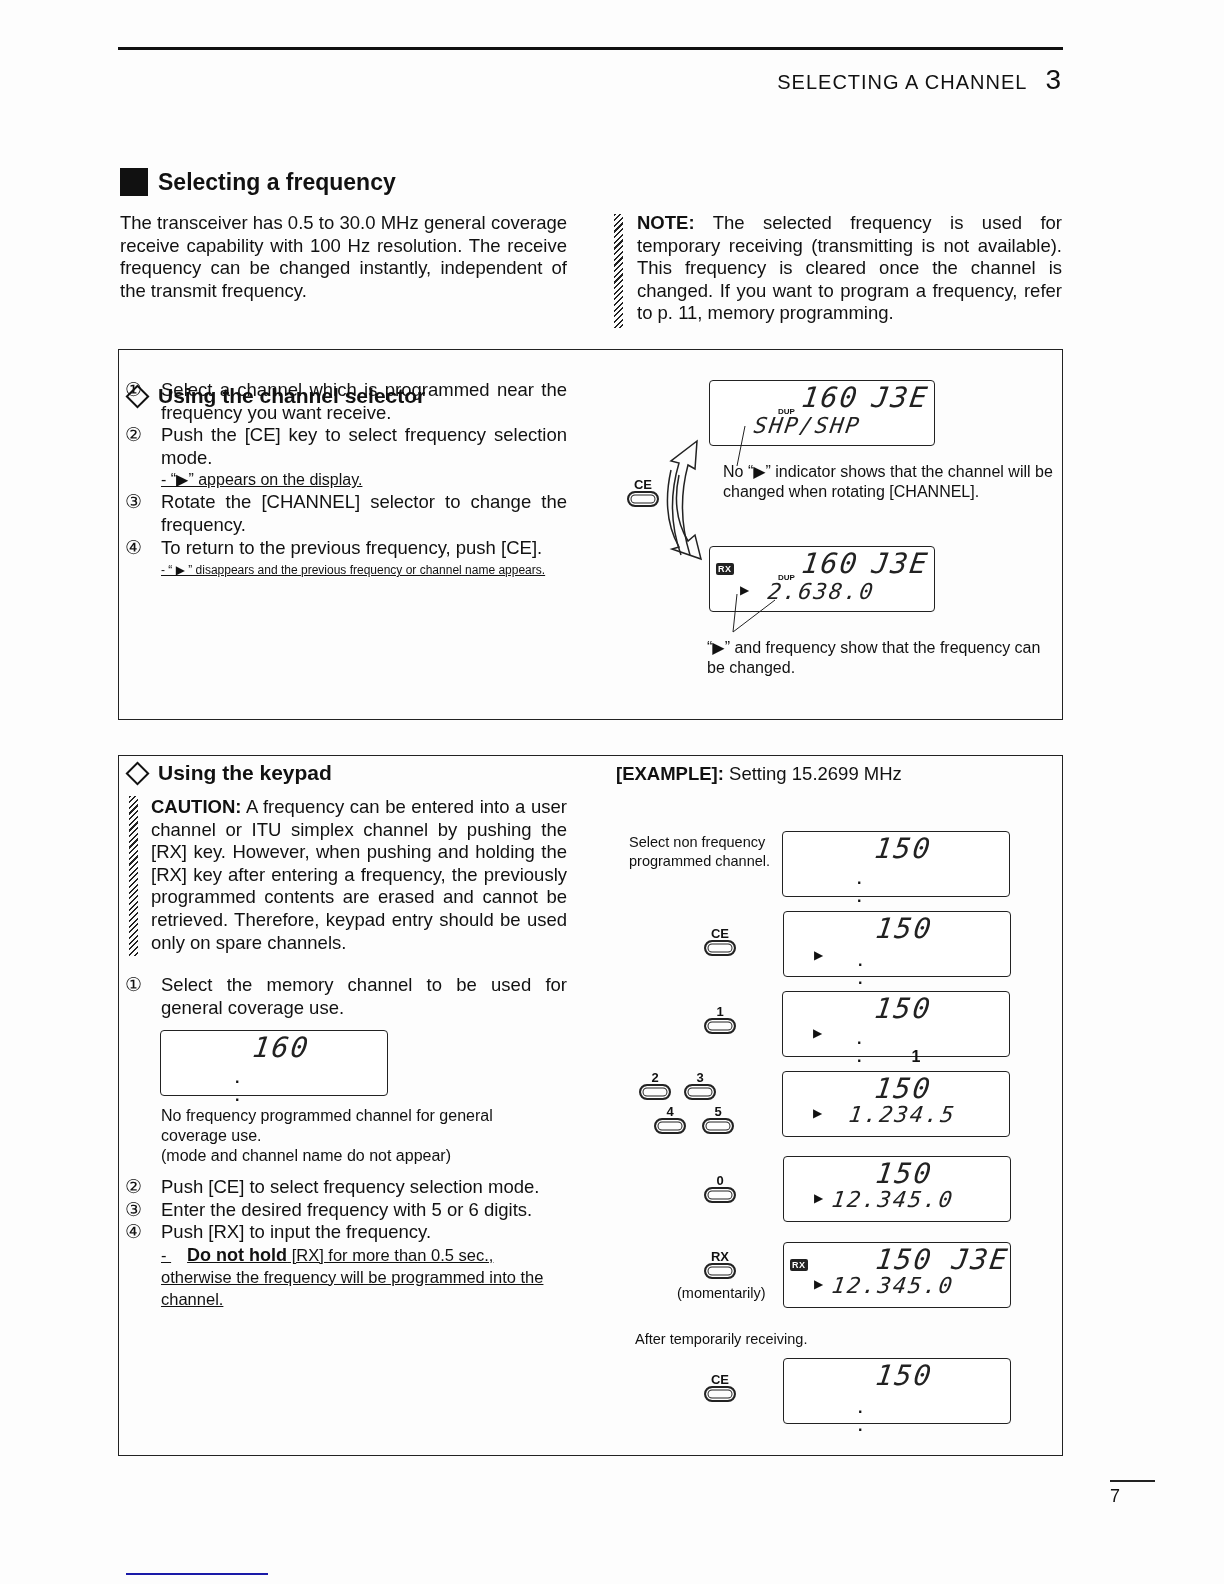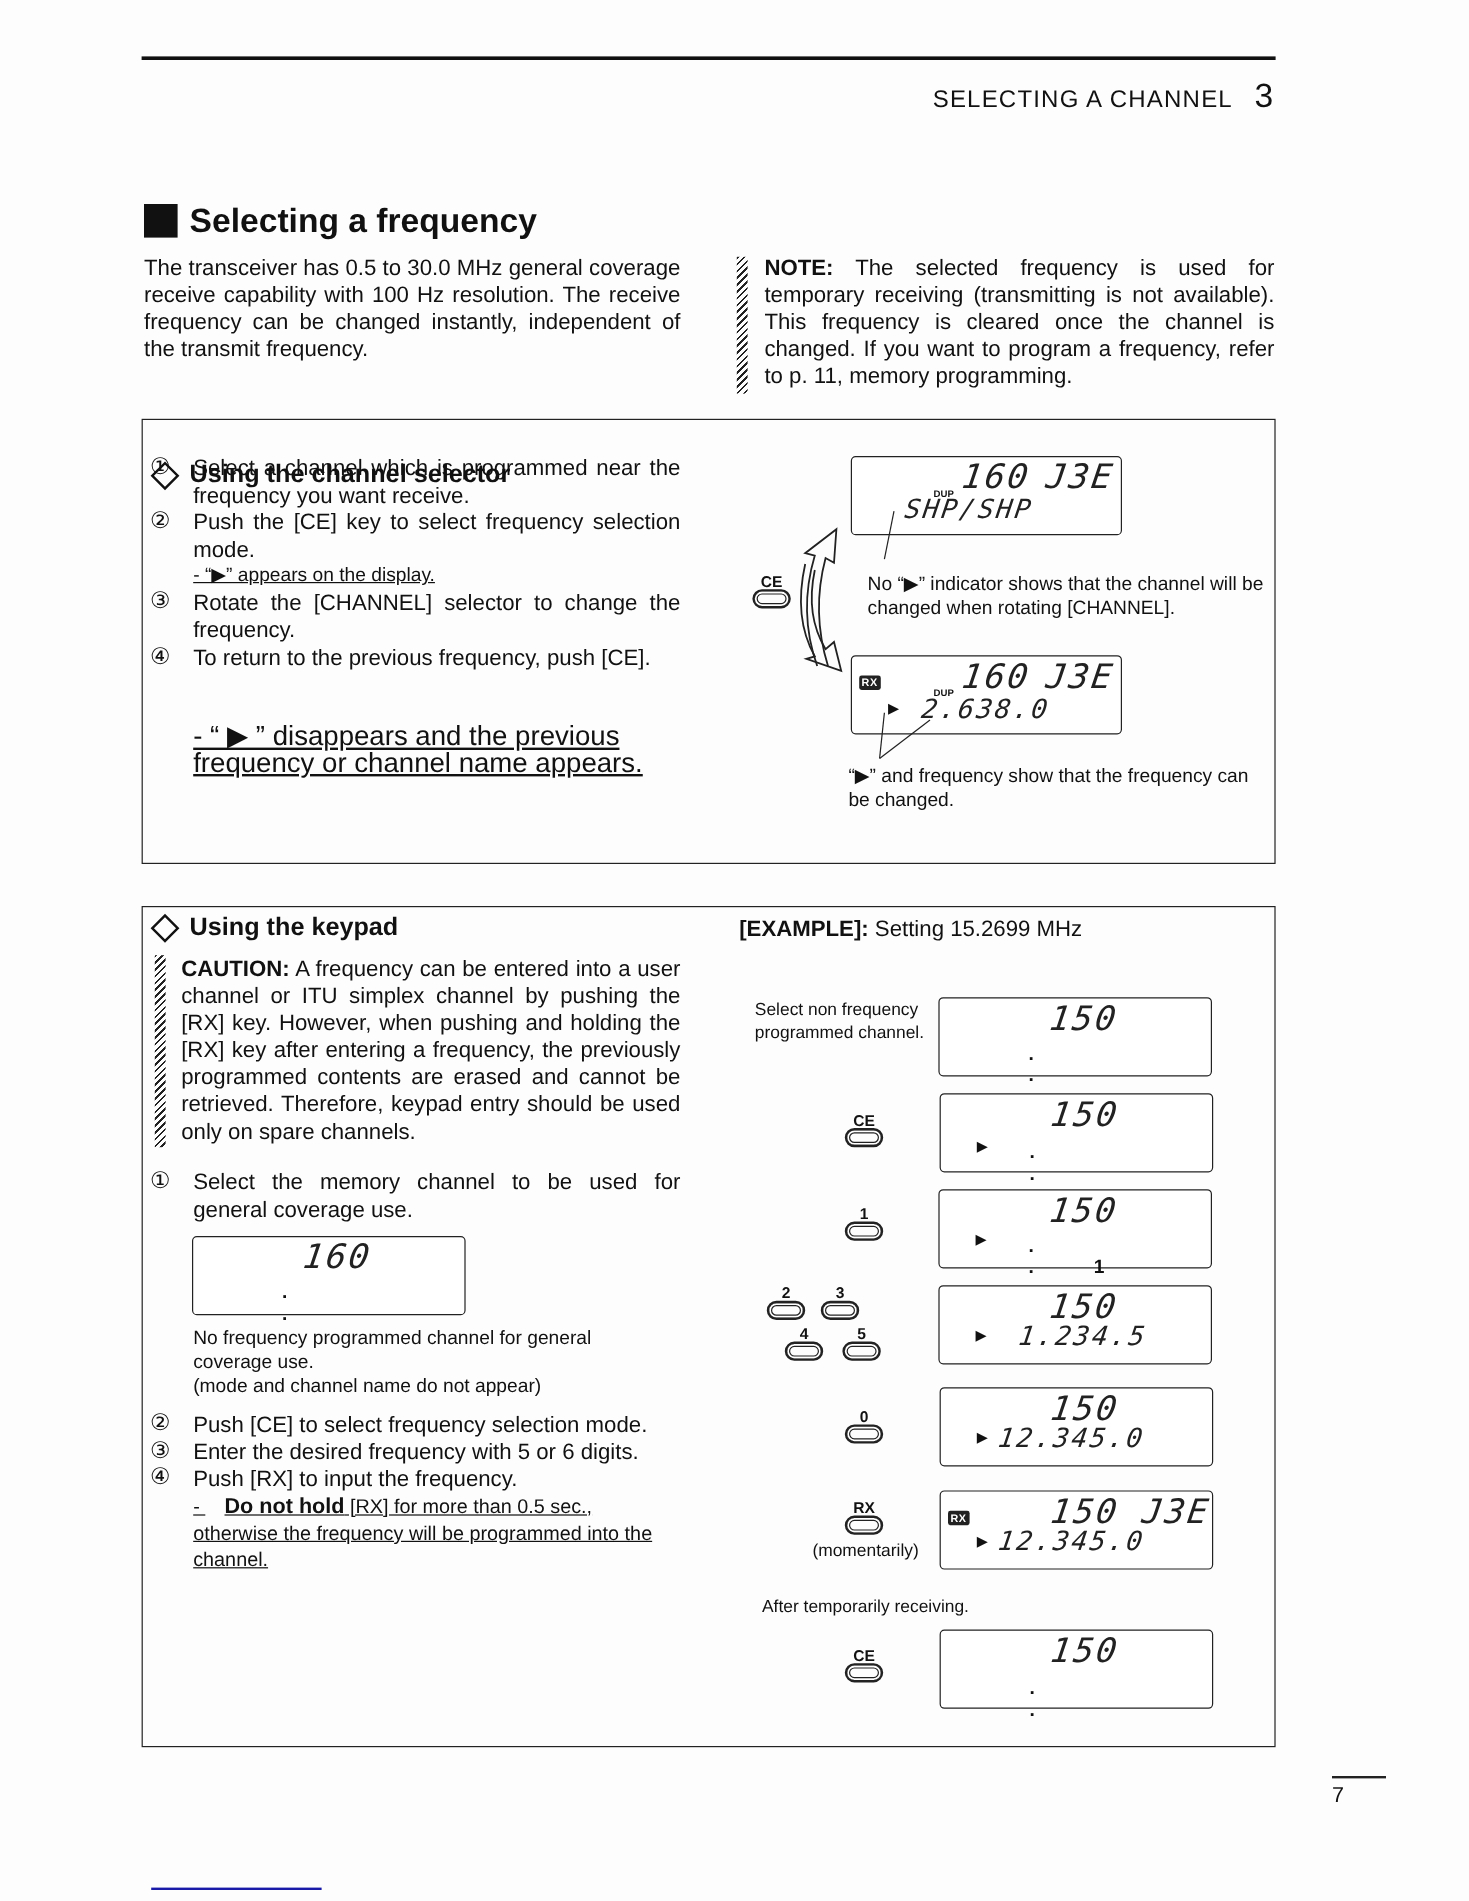--- a/index.html
+++ b/index.html
@@ -1,36 +1,36 @@
 <!DOCTYPE html>
 <html><head>
 <meta charset="utf-8">
 <style>
   html, body { margin:0; padding:0; background:#fdfdfd; }
   body { width:1224px; height:1584px; position:relative; overflow:hidden; font-family:"Liberation Sans", sans-serif; color:#111; }
   .abs { position:absolute; }
   .topline { left:118px; top:47px; width:945px; height:3px; background:#111; }
   .header { right:162px; top:64px; font-size:20px; letter-spacing:1px; display:flex; align-items:baseline; gap:18px; }
   .header .num { font-size:28px; }
-  .sec-title { left:120px; top:168px; font-size:28px; font-weight:bold; display:flex; align-items:center; gap:10px; }
+  .sec-title { left:120px; top:168px; font-size:23px; font-weight:bold; display:flex; align-items:center; gap:10px; }
   .sec-title .sq { width:28px; height:28px; background:#111; display:inline-block; }
   .para { font-size:18.5px; line-height:22.6px; text-align:justify; }
   .intro { left:120px; top:212px; width:447px; }
   .note { left:637px; top:212px; width:425px; }
   .hatch { width:9px; background: repeating-linear-gradient(135deg, #222 0 1.5px, transparent 1.5px 4px); }
   .box { border:1.5px solid #222; }
   .box1 { left:118px; top:349px; width:943px; height:369px; }
   .box2 { left:118px; top:755px; width:943px; height:699px; }
   .sub-title { font-size:21px; font-weight:bold; display:flex; align-items:center; gap:6px; }
   .diamond { width:13px; height:13px; border:2px solid #111; transform:rotate(45deg); display:inline-block; margin:0 6px 0 4px; }
   .step { display:flex; font-size:18.5px; line-height:22.6px; }
   .step .n { width:36px; flex:none; font-size:19px; }
   .step .t { flex:1; text-align:justify; }
   .subnote { font-size:16px; line-height:22px; padding-left:36px;text-decoration:underline; }
-  .subnote.big { font-size:23px;margin-top:43px; }
+  .subnote.big { font-size:12px; }
   .lcd { border:1.5px solid #222; border-radius:4px; background:#fff; }
   .seg { font-family:"DejaVu Sans Mono", monospace; font-style:italic; color:#222; letter-spacing:2px; transform:skewX(-8deg); display:inline-block; }
   .cap { font-size:16px; line-height:20px; }
   .key { display:flex; flex-direction:column; align-items:center; }
   .key .lbl { font-size:13px; font-weight:bold; line-height:13px; }
   .key .btn { width:28px; height:12px; border:2.5px solid #222; border-radius:9px; box-shadow: inset 0 0 0 1.5px #fff, inset 0 0 0 2.5px #222; }
   .rx-badge { background:#222; color:#fff; font-size:9px; font-weight:bold; padding:1px 2px; border-radius:2px; letter-spacing:0.5px; }
   .dup { font-size:8px; font-weight:bold; }
   .tri { font-size:12px; }
   .dots { letter-spacing:50px; font-weight:bold; }
@@ -96,21 +96,21 @@
 
   <div class="abs lcd" style="left:590px; top:30px; width:224px; height:64px;">
     <span class="abs seg" style="left:92px; top:0px; font-size:28px;">160</span>
     <span class="abs seg" style="left:162px; top:0px; font-size:28px;">J3E</span>
     <span class="abs dup" style="left:68px; top:26px;">DUP</span>
     <span class="abs seg" style="left:44px; top:32px; font-size:22px;">SHP/SHP</span>
   </div>
   <svg class="abs" style="left:612px; top:74px;" width="20" height="45">
       <line x1="14" y1="2" x2="6" y2="42" stroke="#222" stroke-width="1"></line>
     </svg>
-  <div class="abs cap" style="left:604px; top:128px; width:340px;">No “▶” indicator shows that the channel will be changed when rotating [CHANNEL].</div>
+  <div class="abs cap" style="left:604px; top:112px; width:340px;">No “▶” indicator shows that the channel will be changed when rotating [CHANNEL].</div>
 
   <div class="abs lcd" style="left:590px; top:196px; width:224px; height:64px;">
     <span class="abs rx-badge" style="left:6px; top:16px;">RX</span>
     <span class="abs seg" style="left:92px; top:0px; font-size:28px;">160</span>
     <span class="abs seg" style="left:162px; top:0px; font-size:28px;">J3E</span>
     <span class="abs dup" style="left:68px; top:26px;">DUP</span>
     <span class="abs tri" style="left:30px; top:36px;">▶</span>
     <span class="abs seg" style="left:58px; top:32px; font-size:22px;">2.638.0</span>
   </div>
   <svg class="abs" style="left:608px; top:242px;" width="60" height="45">

